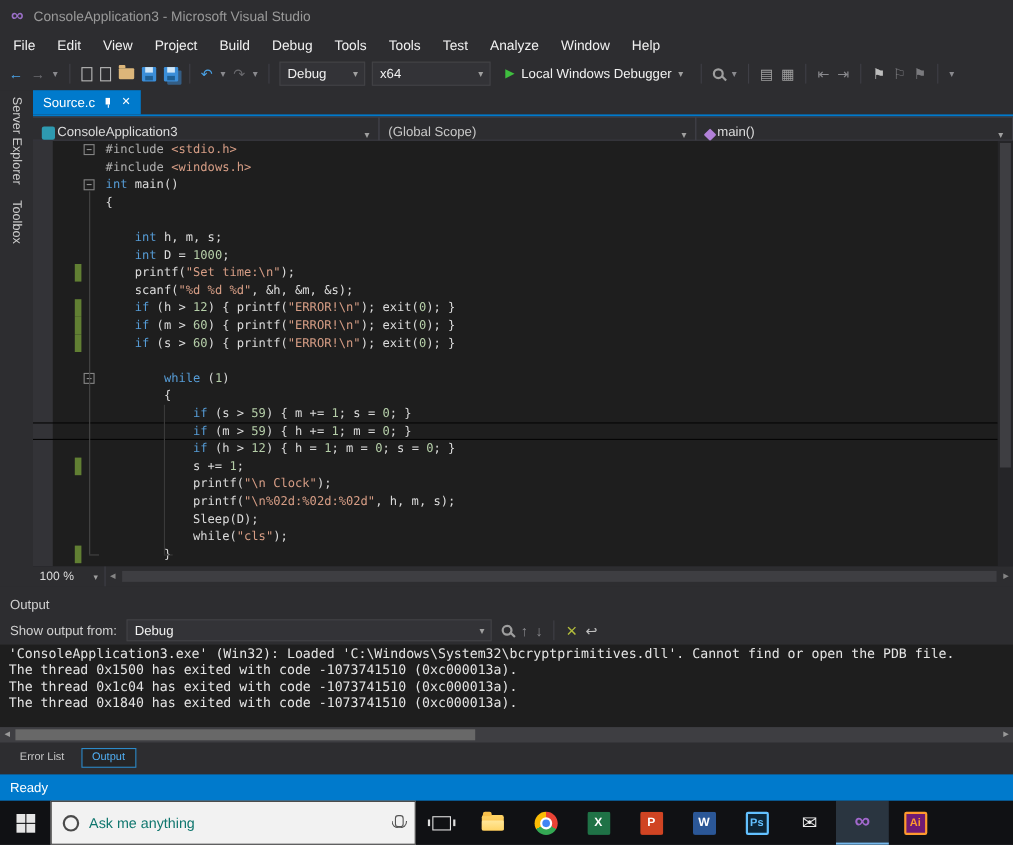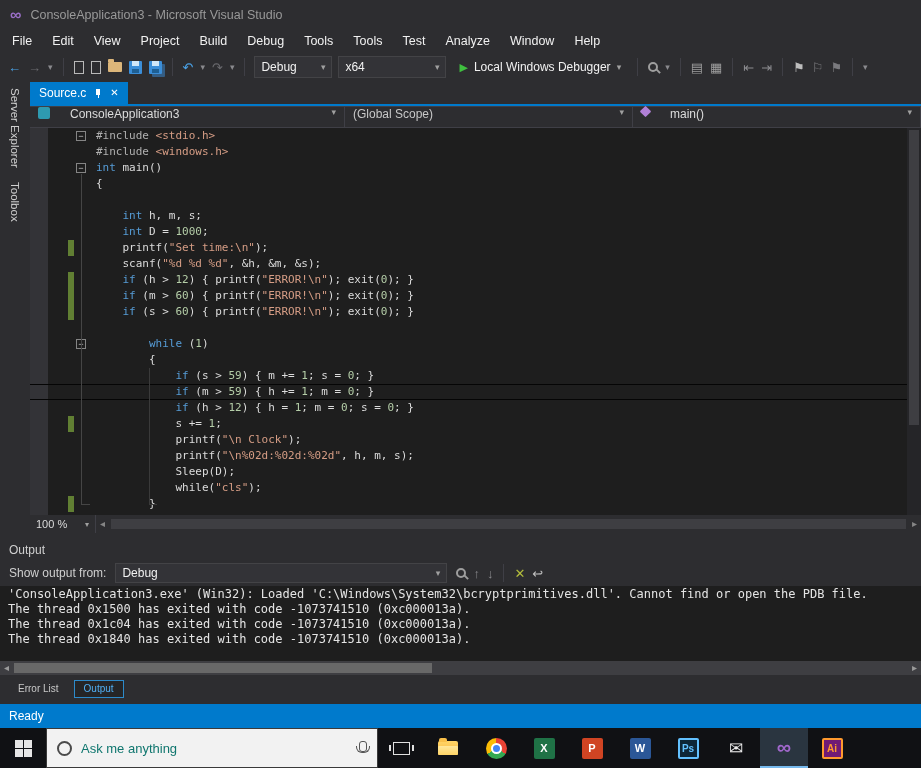--- a/index.html
+++ b/index.html
@@ -41,21 +41,21 @@
   #tabrow{position:absolute;left:0;top:82px;width:921px;height:22px;}
   #doc-tab{position:absolute;left:30px;top:0;height:22px;background:#007acc;color:#fff;display:flex;align-items:center;padding:0 9px;gap:8px;font-size:12px;}
   .i-pin{position:relative;width:8px;height:11px;display:inline-block;}
   .i-pin::before{content:"";position:absolute;left:2px;top:1px;width:4px;height:6px;background:#fff;}
   .i-pin::after{content:"";position:absolute;left:3.5px;top:7px;width:1px;height:3px;background:#fff;}
   .tab-close{font-size:10px;color:#fff;line-height:1;}
   #blue-line{position:absolute;left:0;top:104px;width:921px;height:2px;background:#007acc;}
 
   
   #navbar{position:absolute;left:30px;top:106px;width:891px;height:22px;display:flex;background:#2d2d30;}
-  .nav-combo{display:flex;align-items:flex-start;gap:20px;padding:0 8px;font-size:12px;color:#dcdcdc;border:1px solid #3f3f46;margin-left:-1px;height:22px;}
+  .nav-combo{display:flex;align-items:flex-end;gap:2px;padding:0 8px;font-size:12px;color:#dcdcdc;border:1px solid #3f3f46;margin-left:-1px;height:22px;}
   .nav-combo .arrow{margin-left:auto;color:#a0a0a0;font-size:9px;}
   #nav-project{width:316px;}
   #nav-scope{width:289px;color:#c8c8c8;}
   #nav-member{flex:1;}
   .i-proj{width:12px;height:12px;background:#2e9ab0;border-radius:2px;display:inline-block;}
   .i-method{width:9px;height:9px;background:#b180d7;transform:rotate(45deg) scale(.9);border-radius:1px;display:inline-block;}
 
   
   #side-strip{position:absolute;left:0;top:82px;width:30px;height:451px;background:#2d2d30;display:flex;flex-direction:column;align-items:center;gap:14px;padding-top:6px;}
   .vtab{writing-mode:vertical-rl;font-size:11.5px;color:#cfcfcf;}

